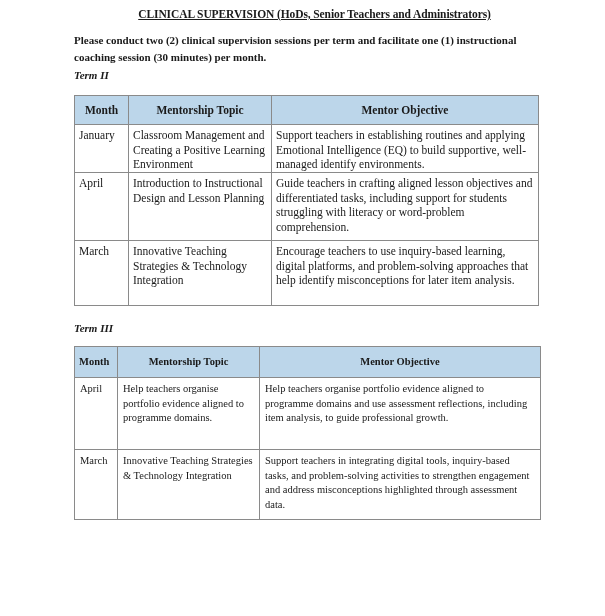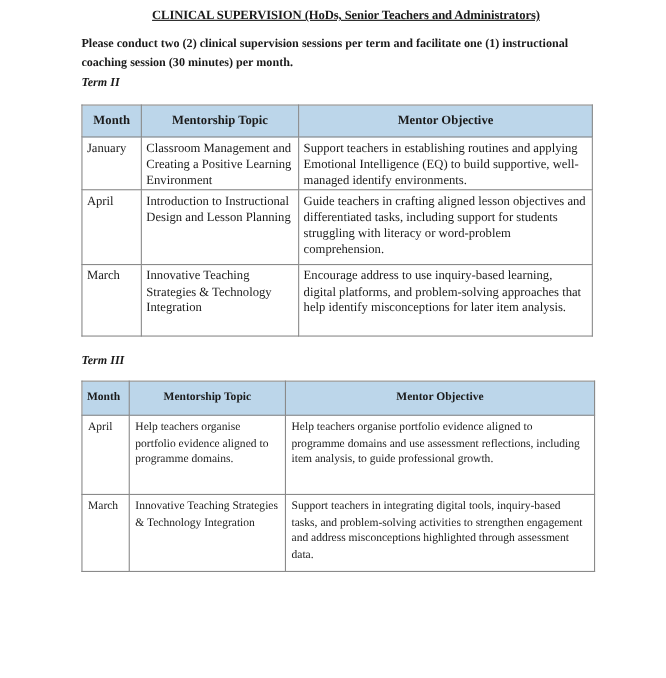--- a/index.html
+++ b/index.html
@@ -71,21 +71,21 @@
       <td>Support teachers in establishing routines and applying Emotional Intelligence (EQ) to build supportive, well-managed identify environments.</td>
     </tr>
     <tr style="height:68px">
       <td>April</td>
       <td>Introduction to Instructional Design and Lesson Planning</td>
       <td>Guide teachers in crafting aligned lesson objectives and differentiated tasks, including support for students struggling with literacy or word-problem comprehension.</td>
     </tr>
     <tr style="height:65px">
       <td>March</td>
       <td>Innovative Teaching Strategies &amp; Technology Integration</td>
-      <td>Encourage address to use inquiry-based learning, digital platforms, and problem-solving approaches that help identify misconceptions for later item analysis.</td>
+      <td>Encourage teachers to use inquiry-based learning, digital platforms, and problem-solving approaches that help identify misconceptions for later item analysis.</td>
     </tr>
   </tbody>
 </table>
 
 <div id="term3-label" class="term-label">Term III</div>
 
 <table id="table-term3">
   <colgroup>
       <col style="width:43px">
       <col style="width:142px">

